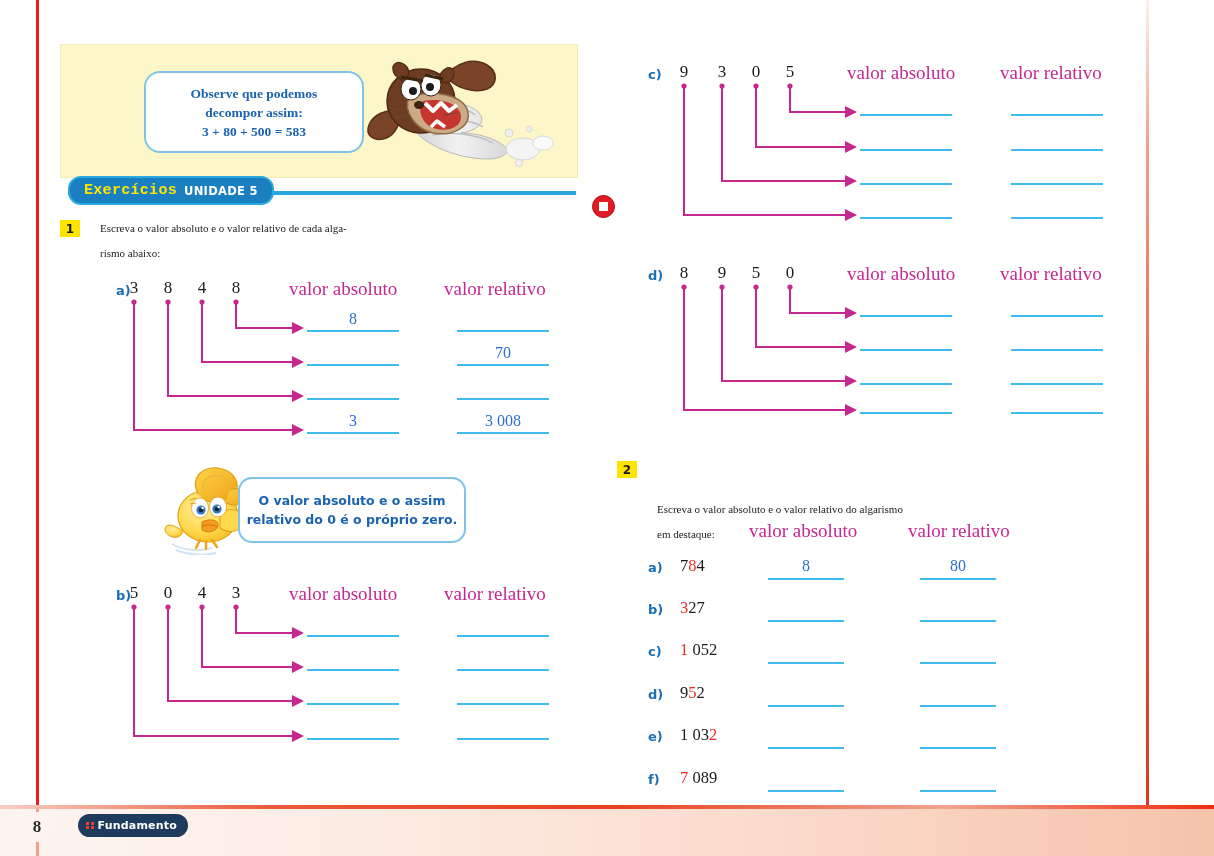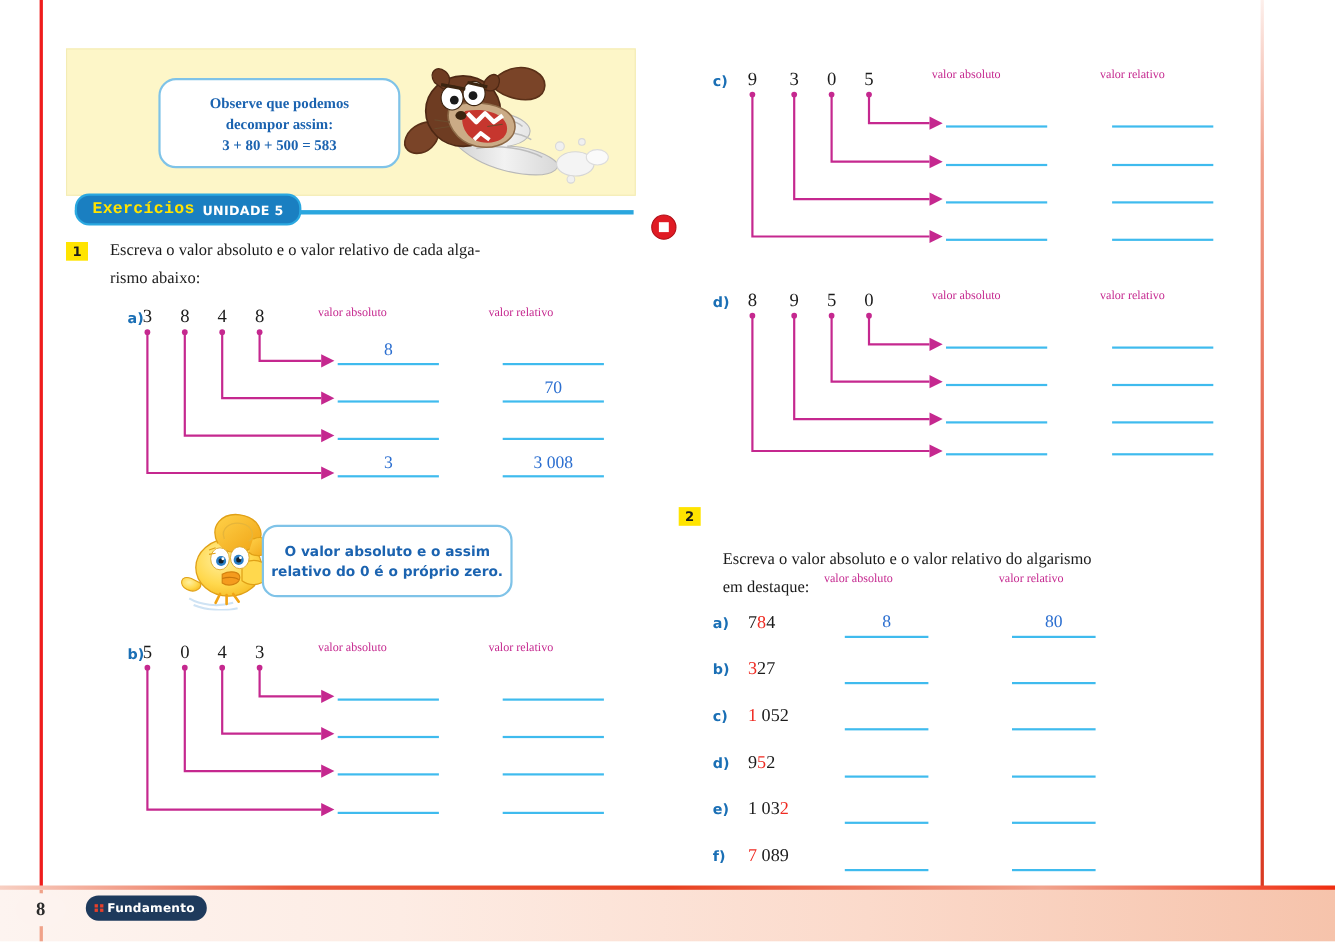--- a/index.html
+++ b/index.html
@@ -48,27 +48,27 @@
   .banner-rule{position:absolute;left:68px;top:191px;width:508px;height:4px;background:#2aa6de;}
   .banner{position:absolute;left:68px;top:176px;height:25px;border-radius:13px;background:#1a7fc1;
      border:2px solid #2ba8e0;display:flex;align-items:center;padding:0 14px;}
   .banner-main{font-family:Liberation Mono, monospace;font-weight:bold;font-size:15px;color:#ffe400;letter-spacing:.3px;}
   .banner-sub{font-family:"DejaVu Sans",sans-serif;font-weight:bold;font-size:11.5px;color:#ffffff;margin-left:7px;letter-spacing:.3px;}
 
   
   .ex-num{position:absolute;width:20px;height:17px;background:#ffe400;
      font-family:"DejaVu Sans",sans-serif;font-weight:bold;font-size:12px;color:#1b1b1b;
      display:flex;align-items:center;justify-content:center;}
-  .ex-text{position:absolute;font-family:"Liberation Serif",serif;font-size:15px;color:#1b1b1b;line-height:25px;}
+  .ex-text{position:absolute;font-family:"Liberation Serif",serif;font-size:11px;color:#1b1b1b;line-height:25px;}
 
   
   .blk{position:absolute;}
   .blk-letter{position:absolute;font-family:"DejaVu Sans",sans-serif;font-weight:bold;font-size:13px;color:#1a6fb5;}
   .digit{position:absolute;font-family:"Liberation Serif",serif;font-size:17px;color:#1b1b1b;text-align:center;width:16px;}
-  .hdr{position:absolute;font-family:"Liberation Serif",serif;font-size:11px;color:#c5288f;white-space:nowrap;}
+  .hdr{position:absolute;font-family:"Liberation Serif",serif;font-size:19px;color:#c5288f;white-space:nowrap;}
   .ansline{position:absolute;height:2px;background:#3fbbee;}
   .ansval{position:absolute;font-family:"Liberation Serif",serif;font-size:16px;color:#2c6fd0;text-align:center;}
   svg.conn{position:absolute;left:0;top:0;overflow:visible;}
 
   
   .tw-bubble{position:absolute;left:238px;top:477px;width:224px;height:62px;background:#ffffff;
      border:2px solid #7fc3e8;border-radius:14px;}
   .tw-line{position:absolute;left:0;width:224px;text-align:center;
      font-family:"DejaVu Sans",sans-serif;font-size:12.5px;font-weight:bold;color:#1b63b0;}
   .tweety{position:absolute;left:160px;top:460px;width:110px;height:95px;}

